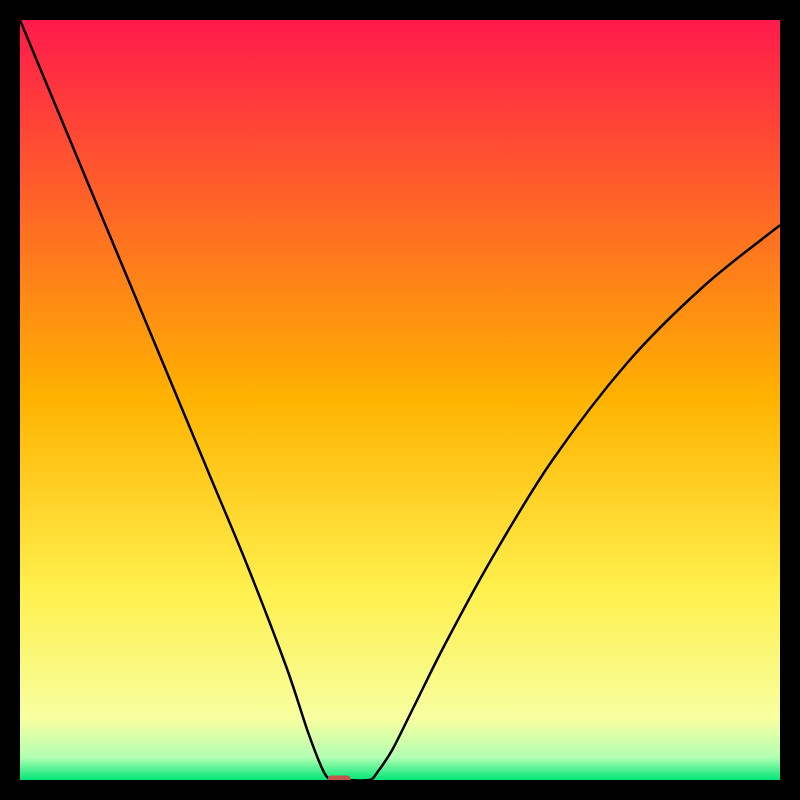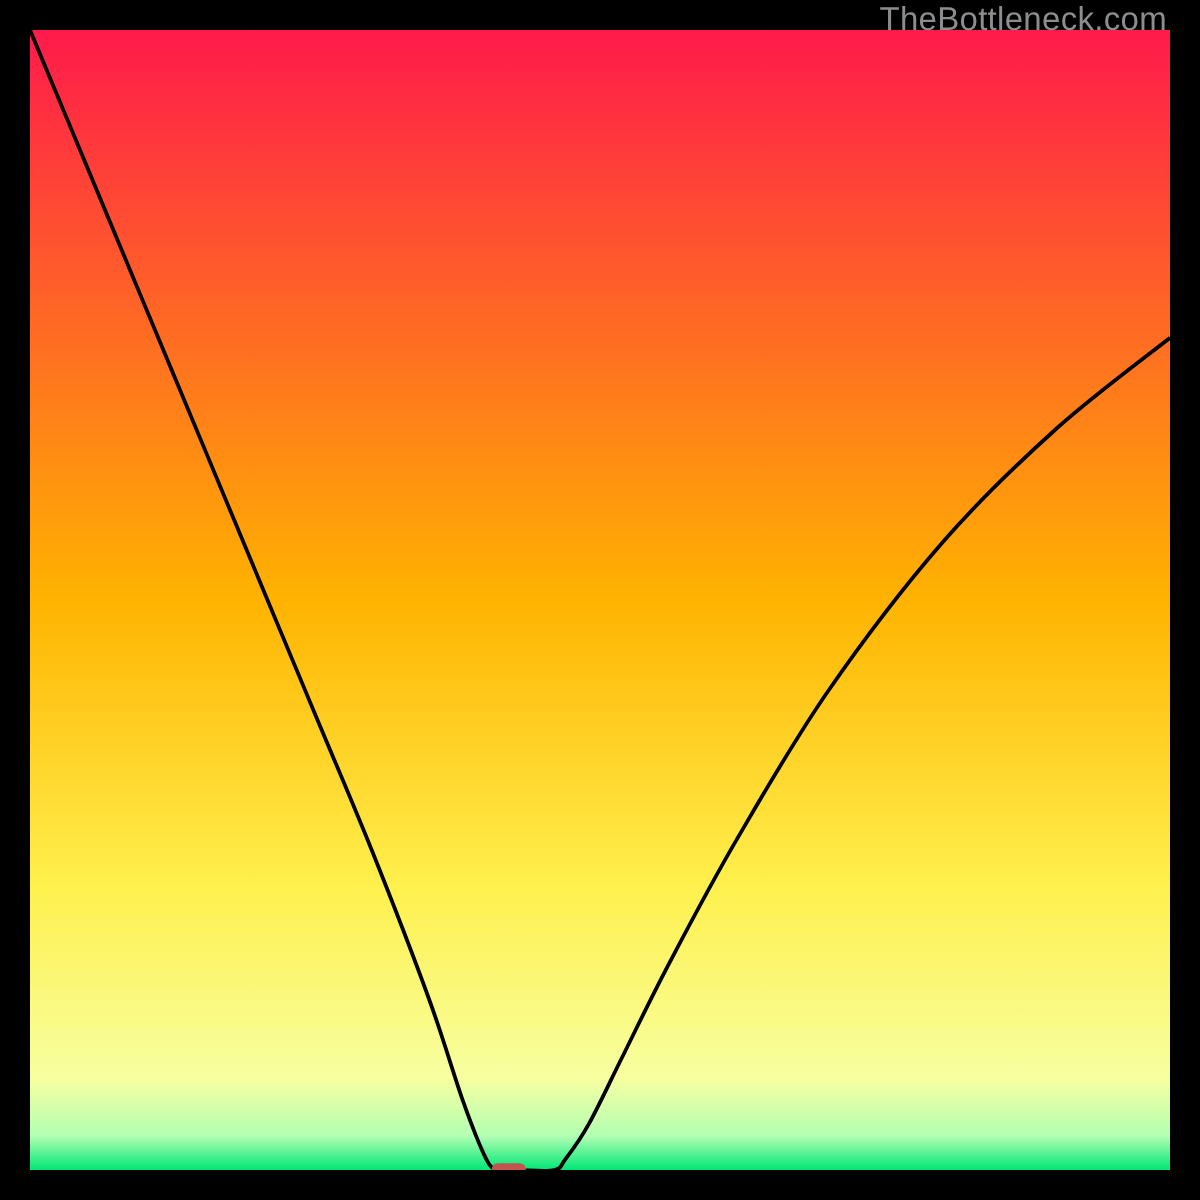--- a/index.html
+++ b/index.html
@@ -56,15 +56,14 @@
             <stop offset="97%" stop-color="#b3ffb3"></stop>
             <stop offset="100%" stop-color="#00e676"></stop>
           </linearGradient>
       </defs>
       <rect id="bg-rect" x="0" y="0" width="760" height="760" fill="url(#bg-grad)"></rect>
       <path id="curve-path" fill="none" stroke="#000000" stroke-width="2.5" d="M 0 0 C 6.333333333333333 15.200000000000008 25.333333333333336 60.800000000000054 38 91.20000000000005 C 50.666666666666664 121.60000000000004 63.333333333333336 152 76 182.39999999999998 C 88.66666666666667 212.79999999999995 101.33333333333333 243.19999999999996 114 273.59999999999997 C 126.66666666666667 304 139.33333333333334 334.4 152 364.8 C 164.66666666666666 395.20000000000005 177.33333333333334 425.6 190 456 C 202.66666666666666 486.4 215.33333333333334 515.5333333333334 228 547.2 C 240.66666666666666 578.8666666666667 255.86666666666667 618.1333333333333 266 646 C 276.1333333333333 673.8666666666667 282.4666666666667 696.6666666666666 288.8 714.4 C 295.1333333333333 732.1333333333333 300.2 744.8 304 752.4 C 307.8 760 309.0666666666666 758.7333333333333 311.59999999999997 760 C 314.1333333333333 761.2666666666667 316.66666666666663 760 319.2 760 C 321.73333333333335 760 321.73333333333335 760 326.8 760 C 331.8666666666667 760 344.53333333333336 761.2666666666667 349.6 760 C 354.6666666666667 758.7333333333333 353.4 757.4666666666667 357.2 752.4 C 361 747.3333333333333 366.06666666666666 741 372.4 729.6 C 378.7333333333333 718.2 386.3333333333333 701.7333333333333 395.2 684 C 404.06666666666666 666.2666666666667 412.93333333333334 647.2666666666667 425.6 623.2 C 438.2666666666667 599.1333333333334 453.46666666666664 570 471.2 539.6 C 488.93333333333334 509.20000000000005 509.2 473.73333333333335 532 440.8 C 554.8 407.8666666666667 582.6666666666666 371.13333333333327 608 341.99999999999994 C 633.3333333333334 312.8666666666666 658.6666666666666 288.79999999999995 684 266 C 709.3333333333334 243.20000000000002 747.3333333333334 215.33333333333337 760 205.20000000000005"></path>
       <rect id="marker-rect" rx="4" ry="4" x="307.8" y="755.44" width="22.8" height="9.120000000000001" fill="#c1544f"></rect>
     </svg>
   </div>
 
-  <div class="watermark">TheBottleneck.com</div>
 
 </div>
 
 </body></html>

